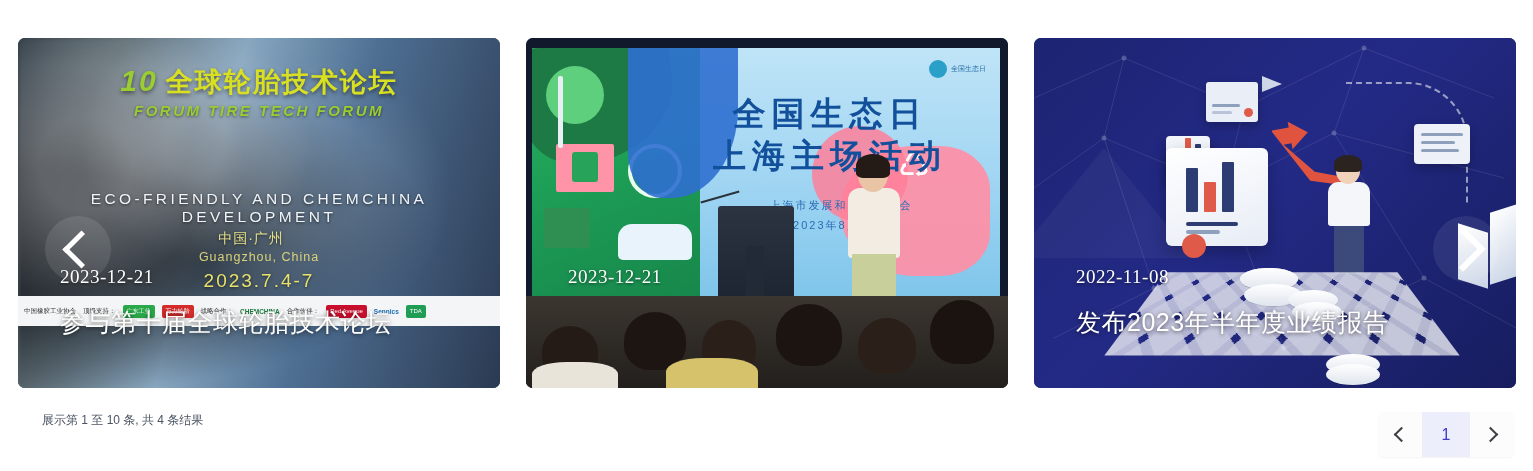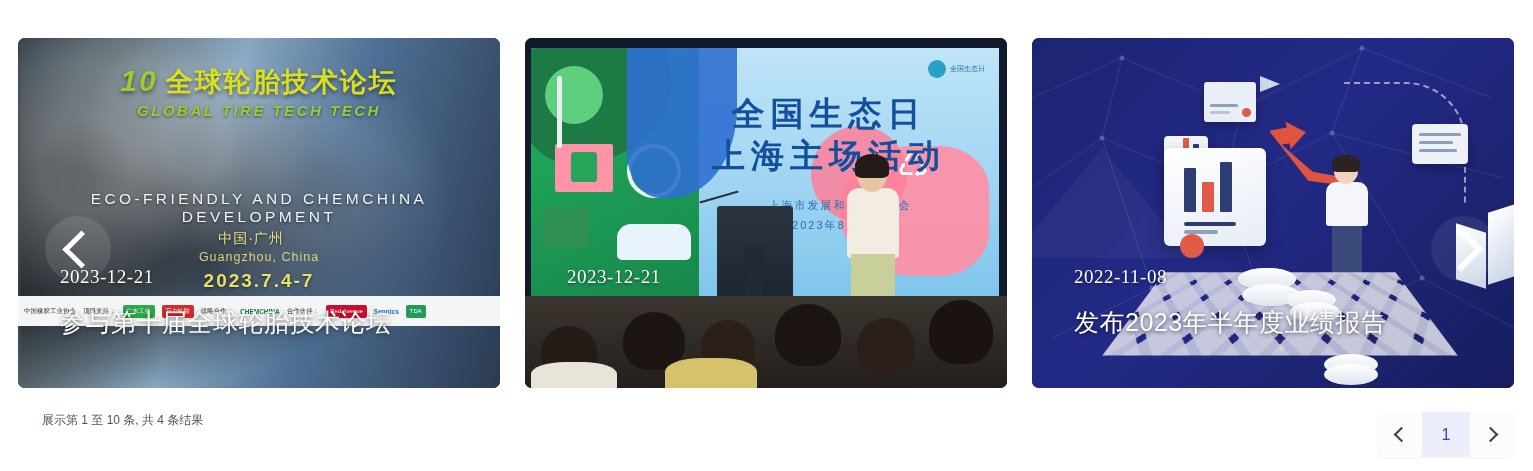--- a/index.html
+++ b/index.html
@@ -17,20 +17,21 @@
 
   
   .carousel {
     position: absolute;
     left: 18px;
     top: 38px;
     width: 1498px;
     height: 418px;
     display: flex;
     gap: 25px;
+    justify-content: space-between;
   }
 
   .card {
     position: relative;
     width: 482px;
     height: 350px;
     border-radius: 7px;
     overflow: hidden;
     flex: 0 0 482px;
     background: #1b2b4a;
@@ -211,21 +212,21 @@
     text-align: center;
     color: #d8d17a;
     font-size: 12.5px;
     letter-spacing: 1px;
   }
   .a1-dates {
     position: absolute; left: 0; right: 0; top: 232px;
     text-align: center;
     color: #e8e06a;
     font-size: 19px;
-    font-weight: bold;
+    font-weight: normal;
     letter-spacing: 2px;
     text-shadow: 0 1px 3px rgba(0,0,0,.55);
   }
   .a1-sponsorbar {
     position: absolute; left: 0; right: 0; top: 258px; height: 30px;
     background: #f4f5f6;
     display: flex;
     align-items: center;
     gap: 7px;
     padding: 0 6px;
@@ -408,21 +409,21 @@
 </head>
 <body>
 
 <div class="carousel">
 
   <div class="card">
     <div class="card-art art1">
       <div class="a1-head">
         <span class="a1-10">10</span><span>全球轮胎技术论坛</span>
       </div>
-      <div class="a1-sub">GLOBAL TIRE TECH TECH</div>
+      <div class="a1-sub">FORUM TIRE TECH FORUM</div>
       <div class="a1-eng">ECO-FRIENDLY AND CHEMCHINA DEVELOPMENT</div>
       <div class="a1-city">中国·广州</div>
       <div class="a1-city2">Guangzhou, China</div>
       <div class="a1-dates">2023.7.4-7</div>
       <div class="a1-sponsorbar">
         <span class="sp">中国橡胶工业协会</span>
         <span class="sp">顶级支持：</span>
         <span class="sp sp-chip" style="background:#2aa84a">广东工业</span>
         <span class="sp sp-chip" style="background:#d42b2b">万力轮胎</span>
         <span class="sp">战略合作：</span>

